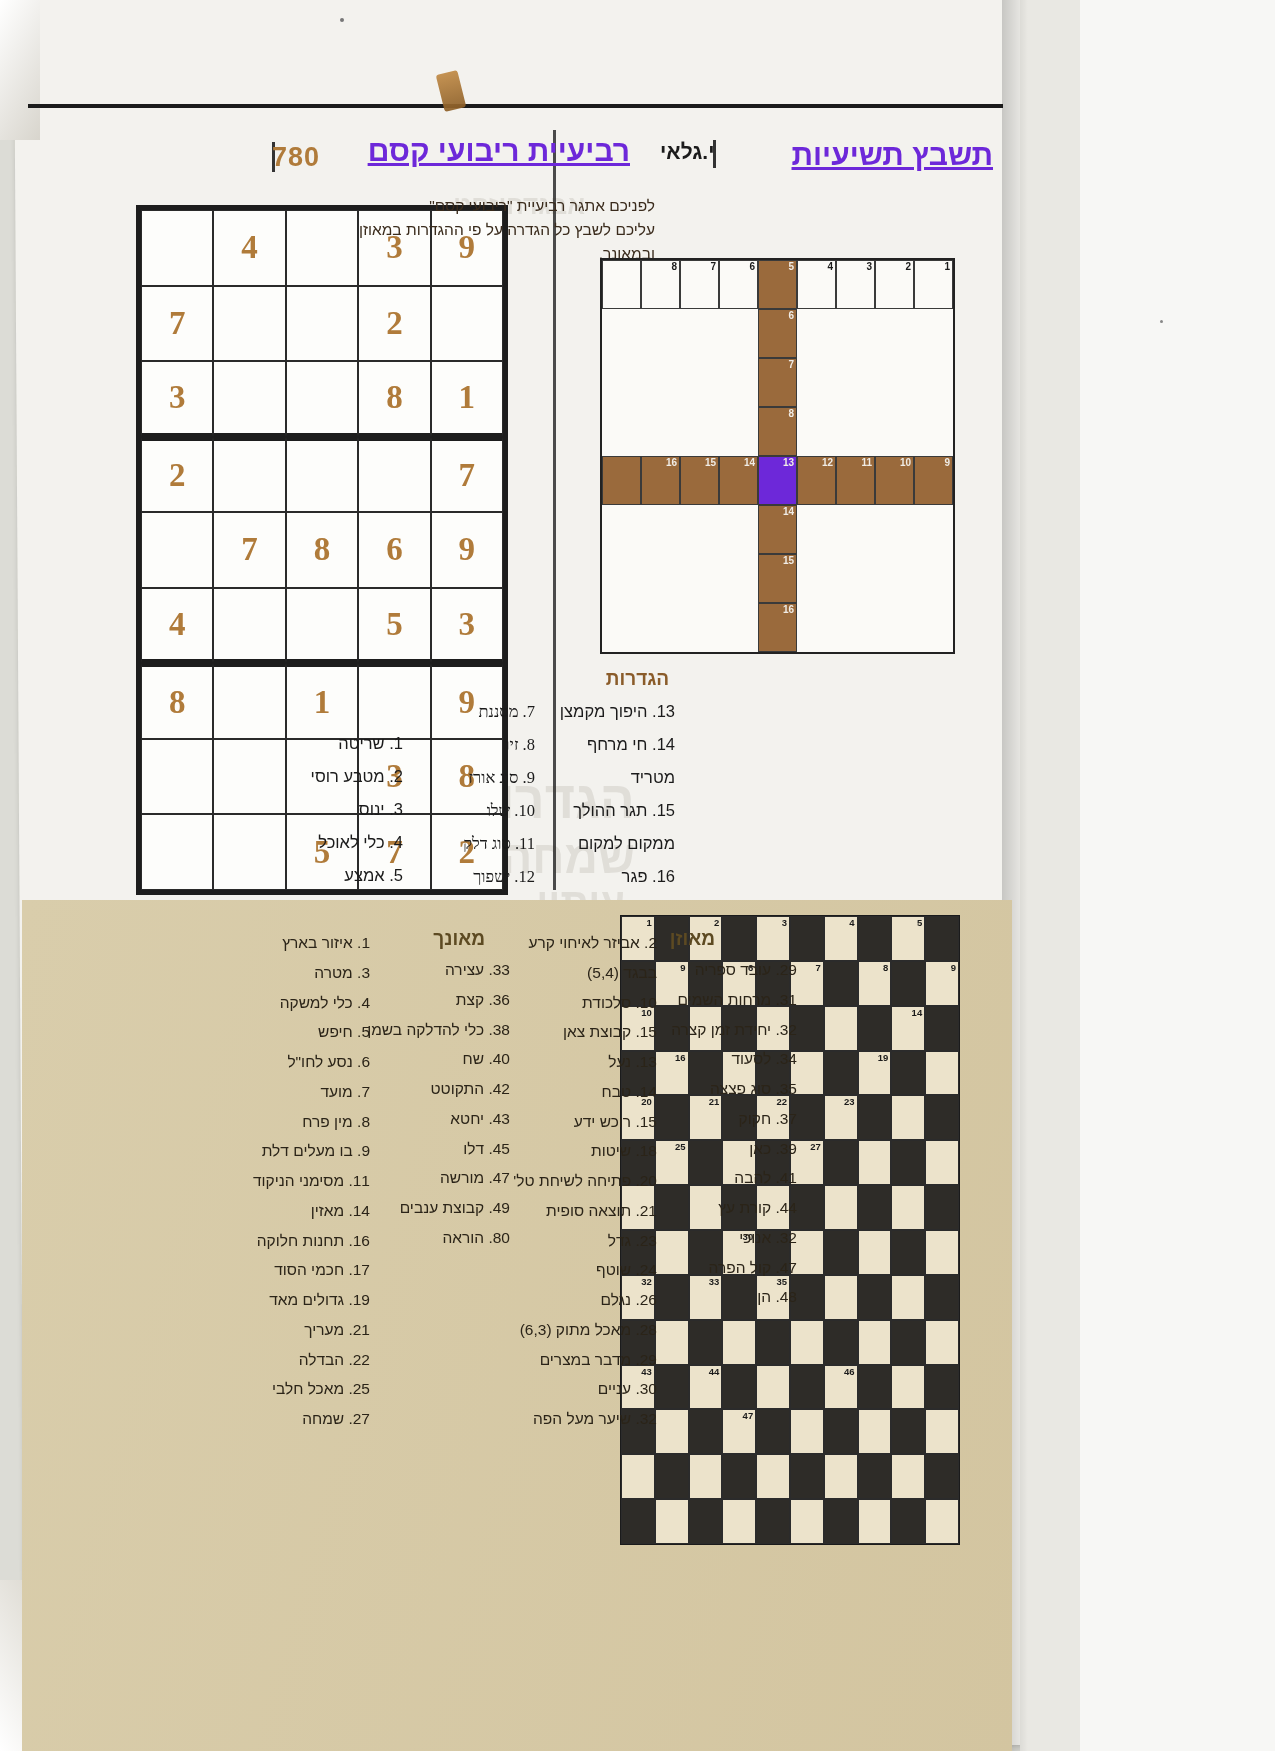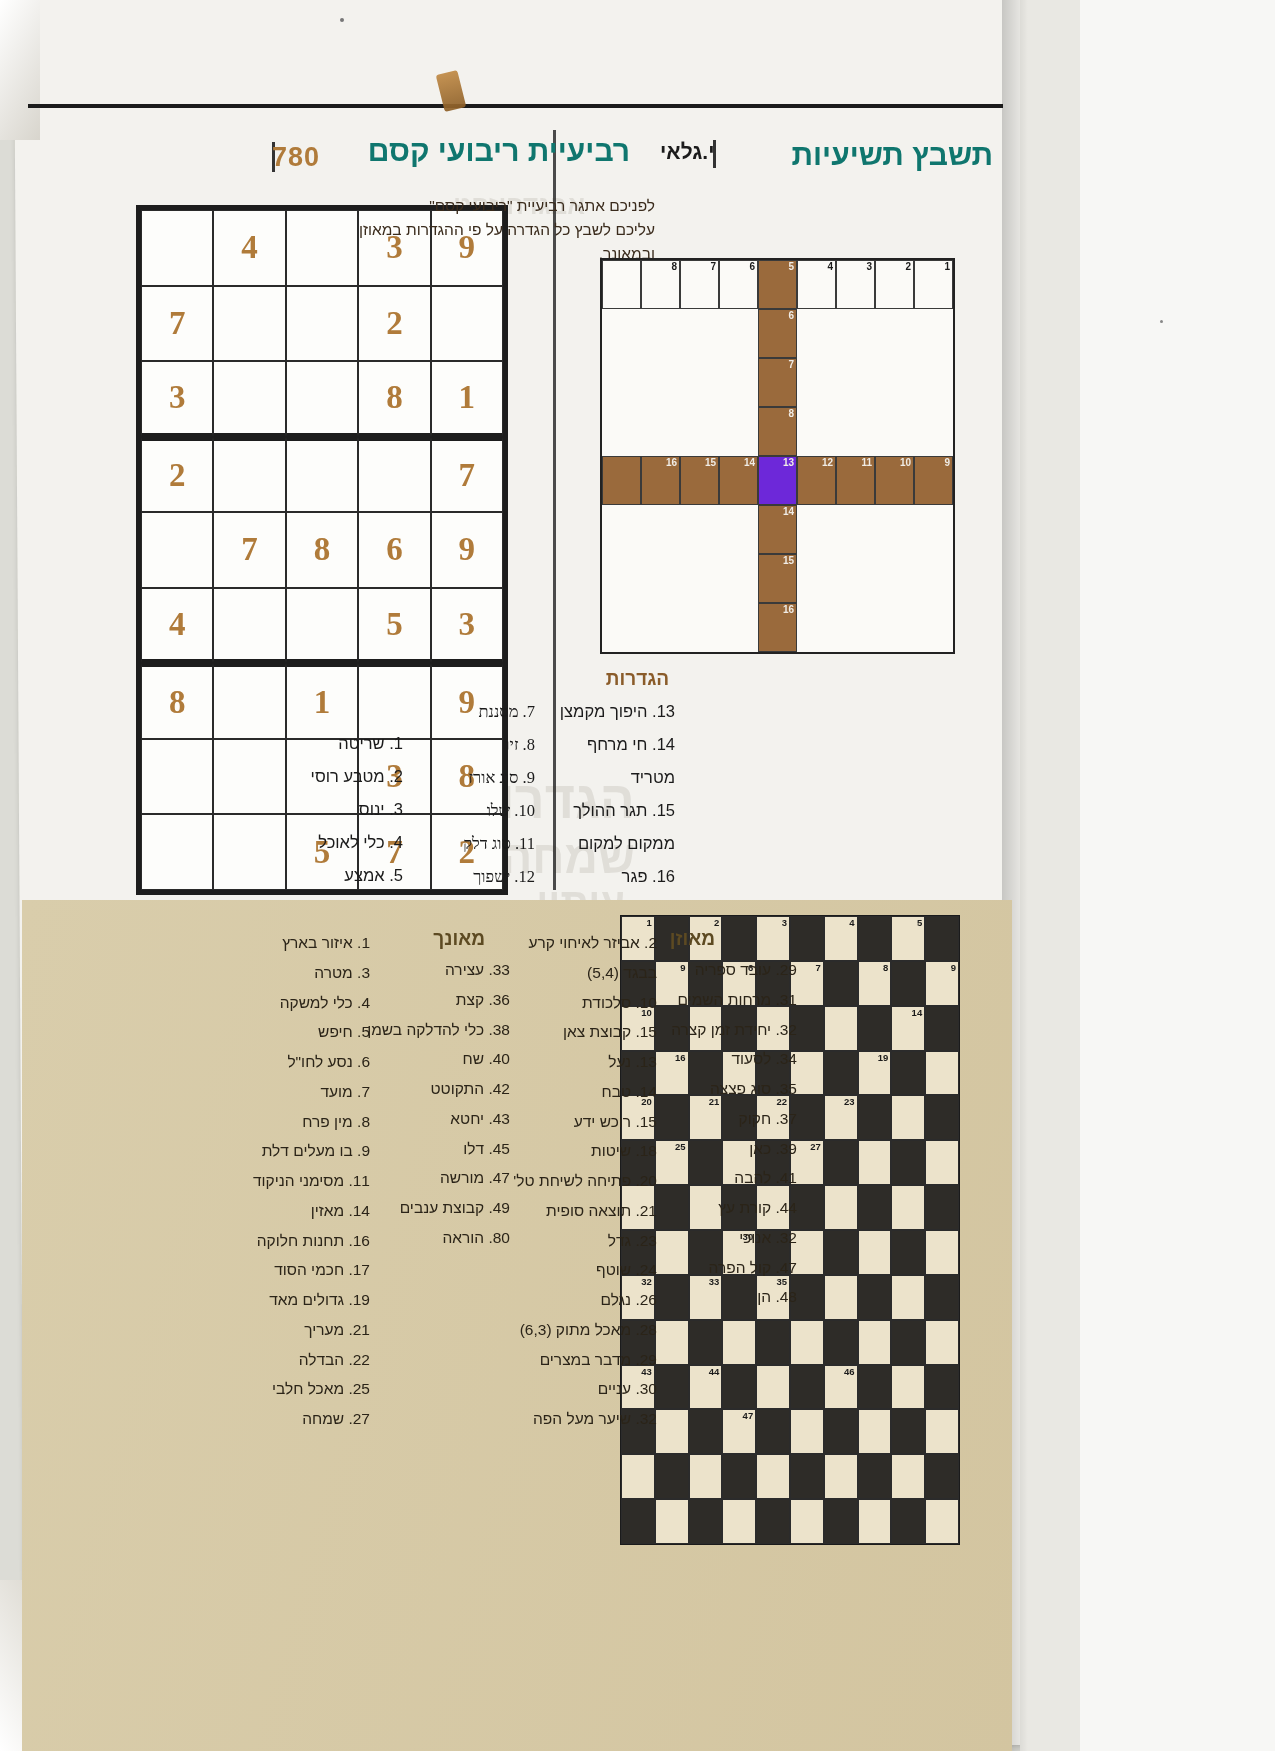--- a/index.html
+++ b/index.html
@@ -41,23 +41,24 @@
   }
   #vrule {
     position:absolute; left:553px; top:130px; width:3px; height:760px;
     background:#4a4a4a;
   }
 
   
   .hdr {
     position:absolute;
     font-weight:bold;
-    color:#0f766e;
+    color:#6d28d9;
     direction:rtl;
     white-space:nowrap;
+    text-decoration:underline;
   }
   #sudoku-title { right:282px; top:138px; font-size:30px; left:auto; }
   #sudoku-num {
     position:absolute; top:142px; left:228px;
     font-size:27px; font-weight:bold; color:#b07b3a;
     letter-spacing:1px;
     margin-left:44px;
   }
   #sudoku-bar {
     position:absolute; top:142px; left:272px; width:3px; height:30px; background:#333;

